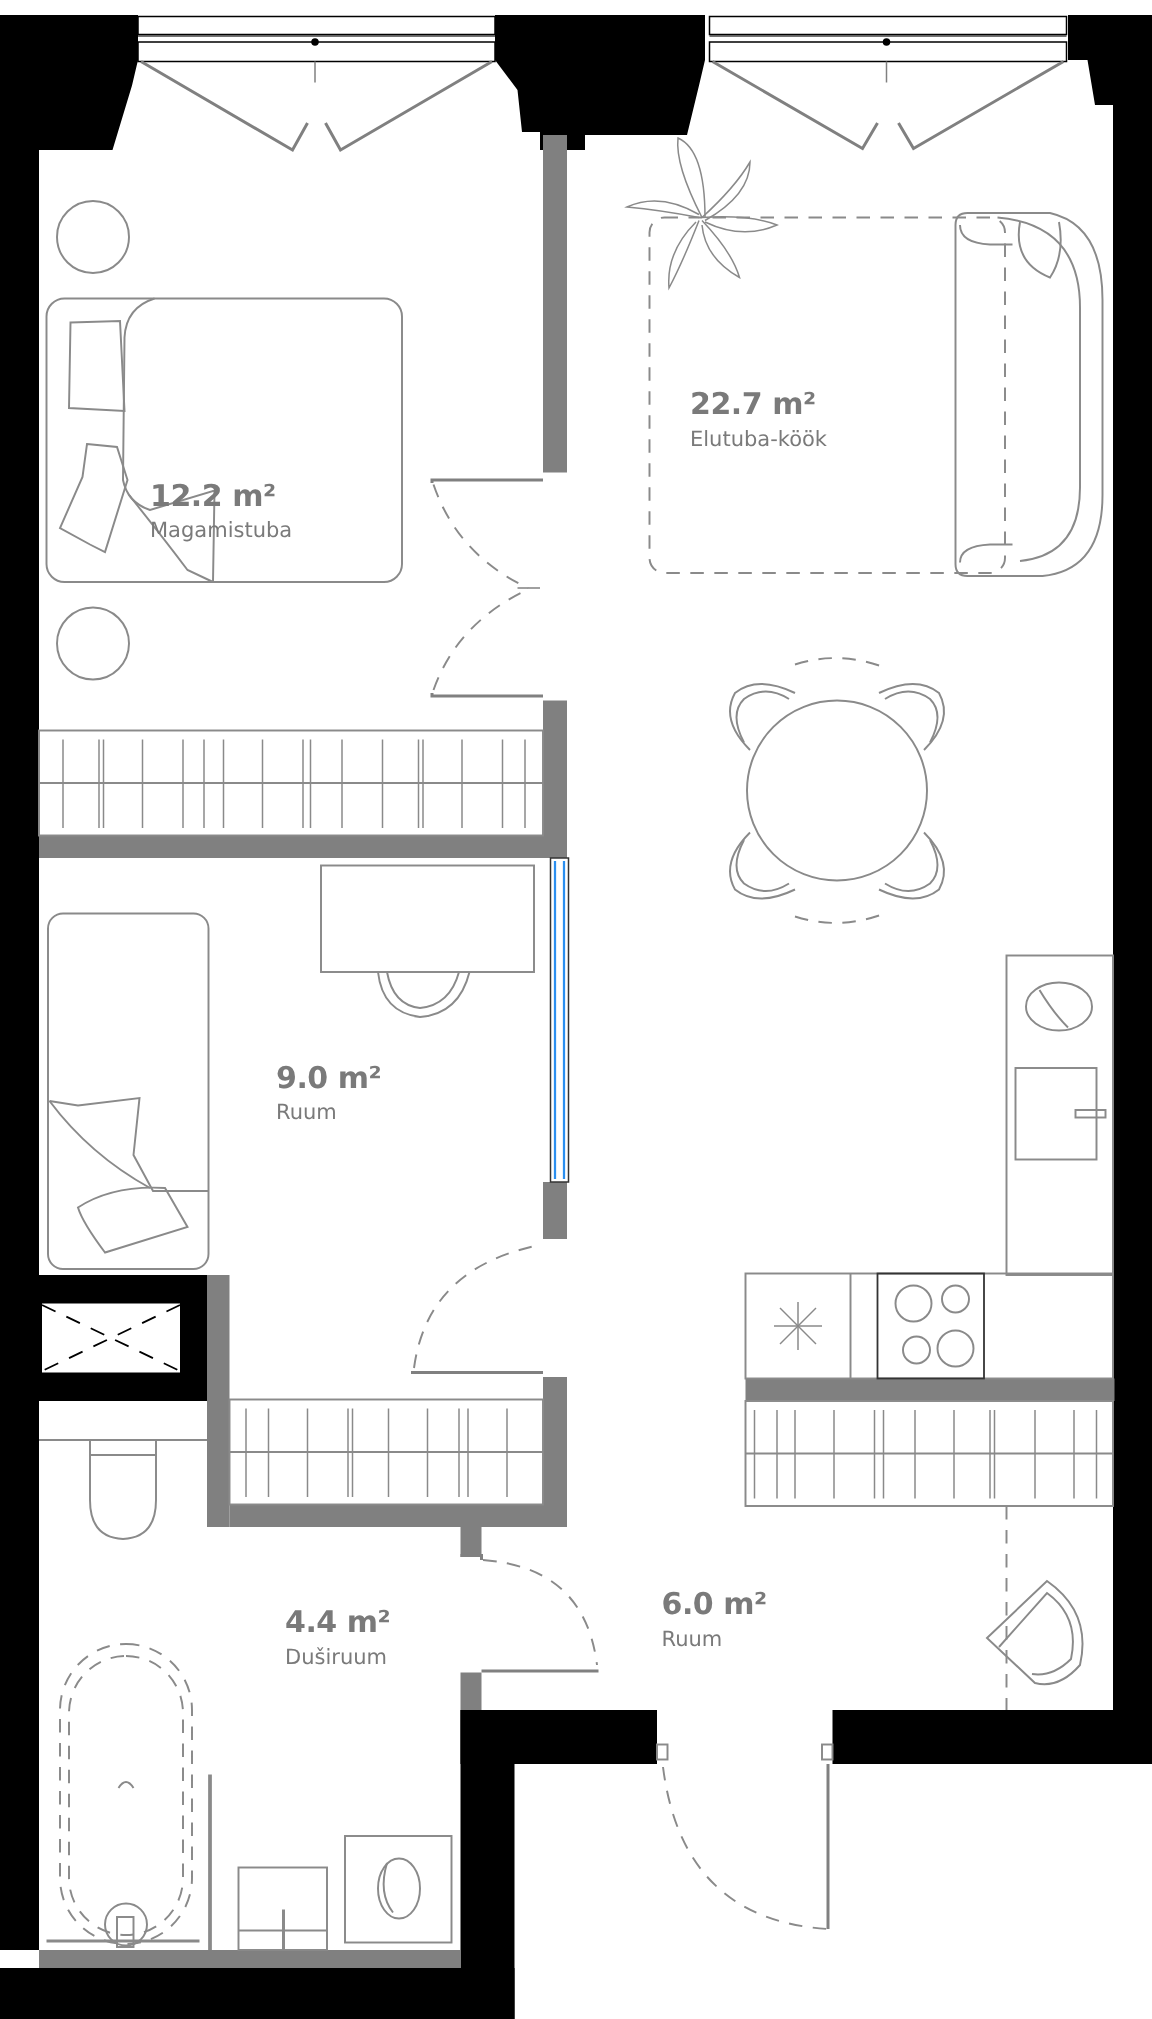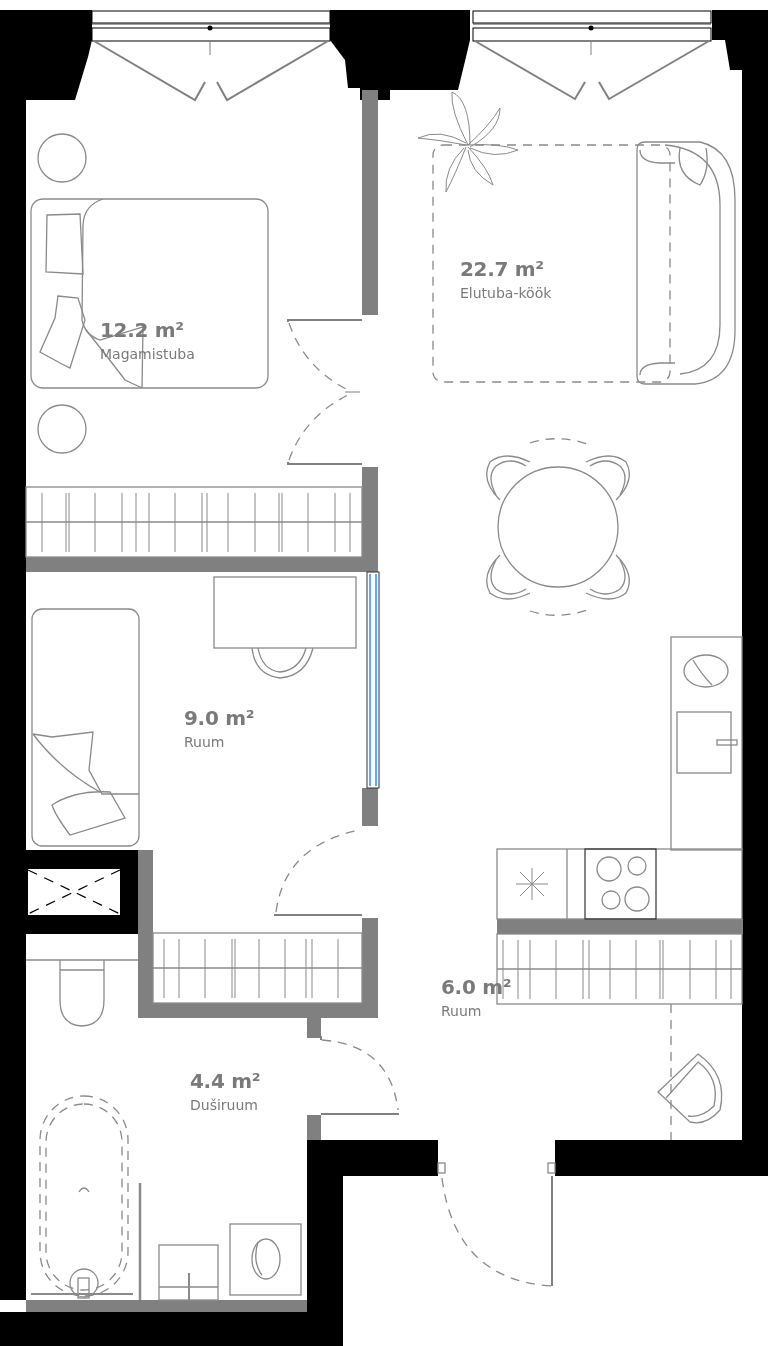--- a/index.html
+++ b/index.html
@@ -292,16 +292,16 @@
   <span class="room-name">Elutuba-köök</span>
 </div>
 <div class="room-label" style="left:184px; top:707px;">
   <span class="room-area">9.0 m²</span>
   <span class="room-name">Ruum</span>
 </div>
 <div class="room-label" style="left:190px; top:1070px;">
   <span class="room-area">4.4 m²</span>
   <span class="room-name">Duširuum</span>
 </div>
-<div class="room-label" style="left:441px; top:976px;">
+<div class="room-label" style="left:441px; top:1058px;">
   <span class="room-area">6.0 m²</span>
   <span class="room-name">Ruum</span>
 </div>
 
 </body></html>

